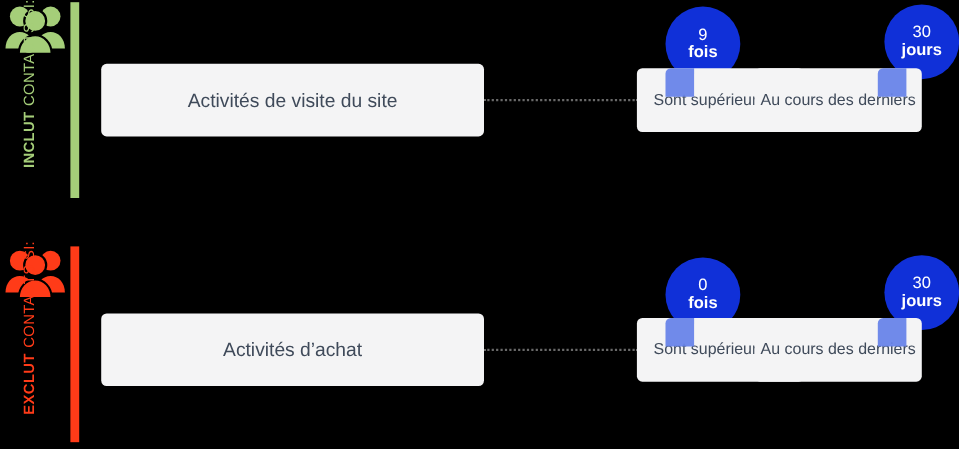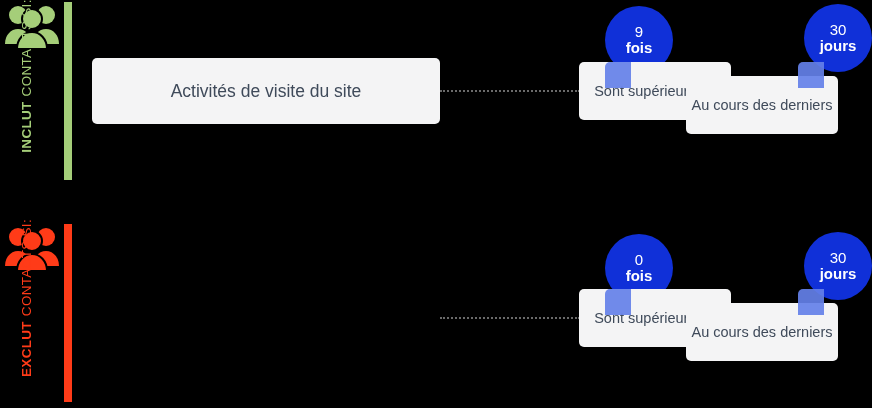--- a/index.html
+++ b/index.html
@@ -121,21 +121,20 @@
     width: 152px;
     height: 58px;
     font-size: 14.5px;
   }
   .chip-when {
     left: 598px;
     top: 62px;
     width: 152px;
     height: 58px;
     font-size: 14.5px;
-    margin-top: 14px;
   }
 
   
   .connector {
     position: absolute;
     height: 0;
     border-top: 2px dotted #6a6a6a;
     z-index: 1;
   }
   .conn-a { left: 352px; top: 90px; width: 140px; }
@@ -278,20 +277,23 @@
       <div class="badge badge-fois" style="top:30px">
         <span class="num">0</span>
         <span class="unit">fois</span>
       </div>
 
       <div class="badge badge-jours" style="top:28px">
         <span class="num">30</span>
         <span class="unit">jours</span>
       </div>
 
+      <div class="chip chip-main" style="top:81px">
+        <span>Activités d’achat</span>
+      </div>
 
       <div class="chip chip-op" style="top:85px">
         <span>Sont supérieures à</span>
       </div>
 
       <div class="chip chip-when" style="top:85px">
         <span>Au cours des derniers</span>
       </div>
 
       <div class="overlap ov-fois" style="top:85px"></div>

